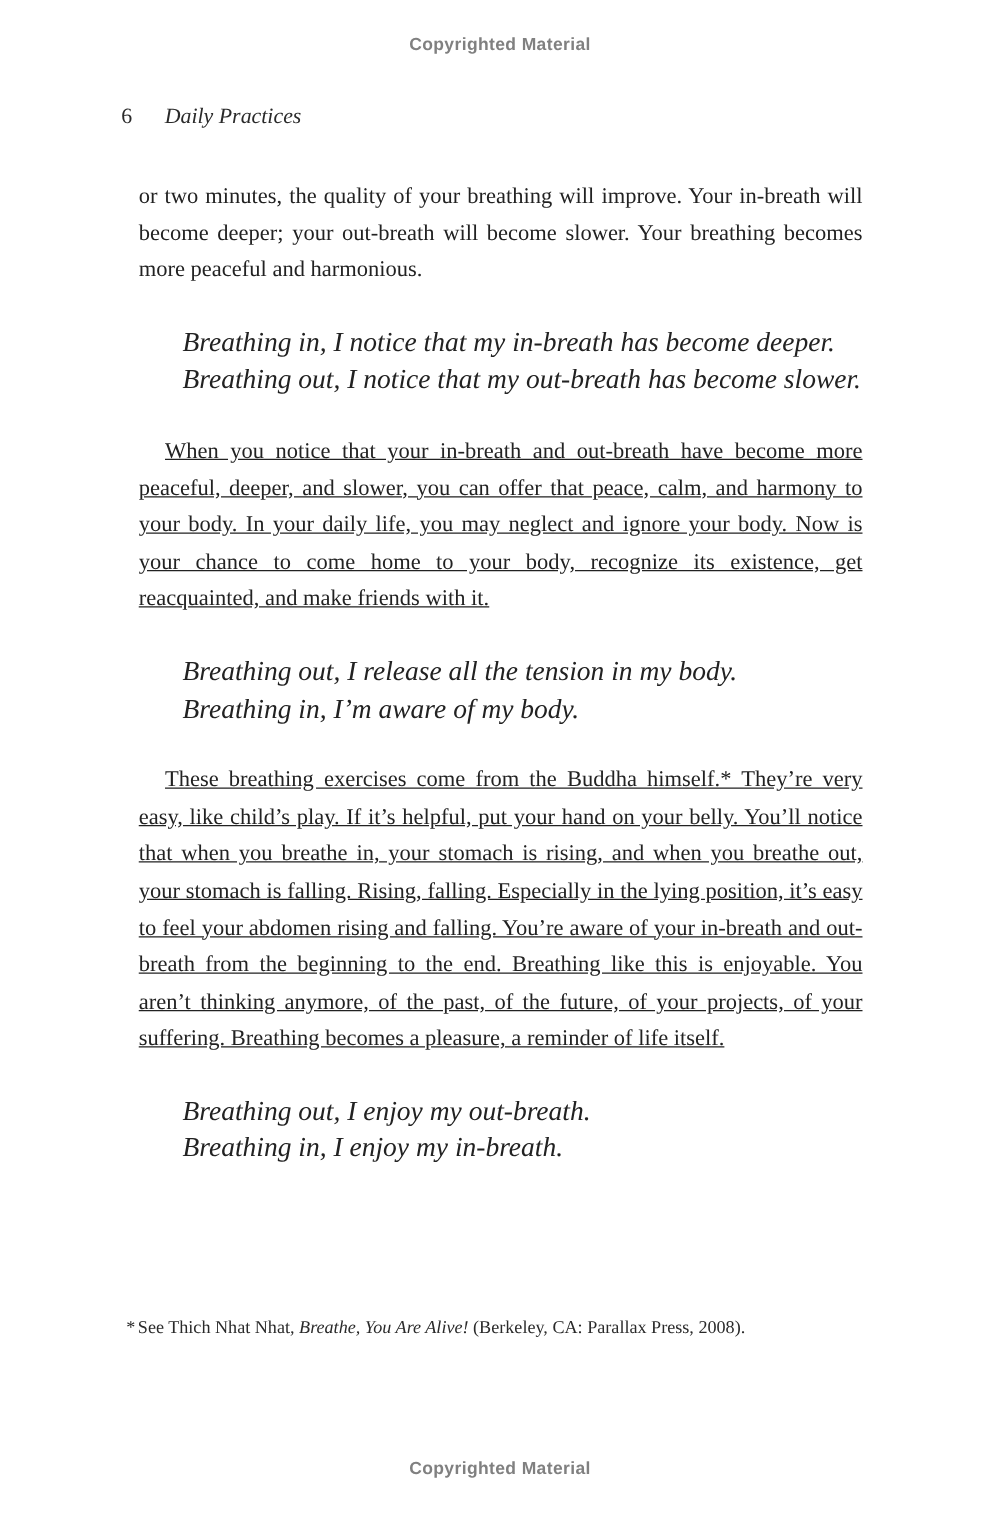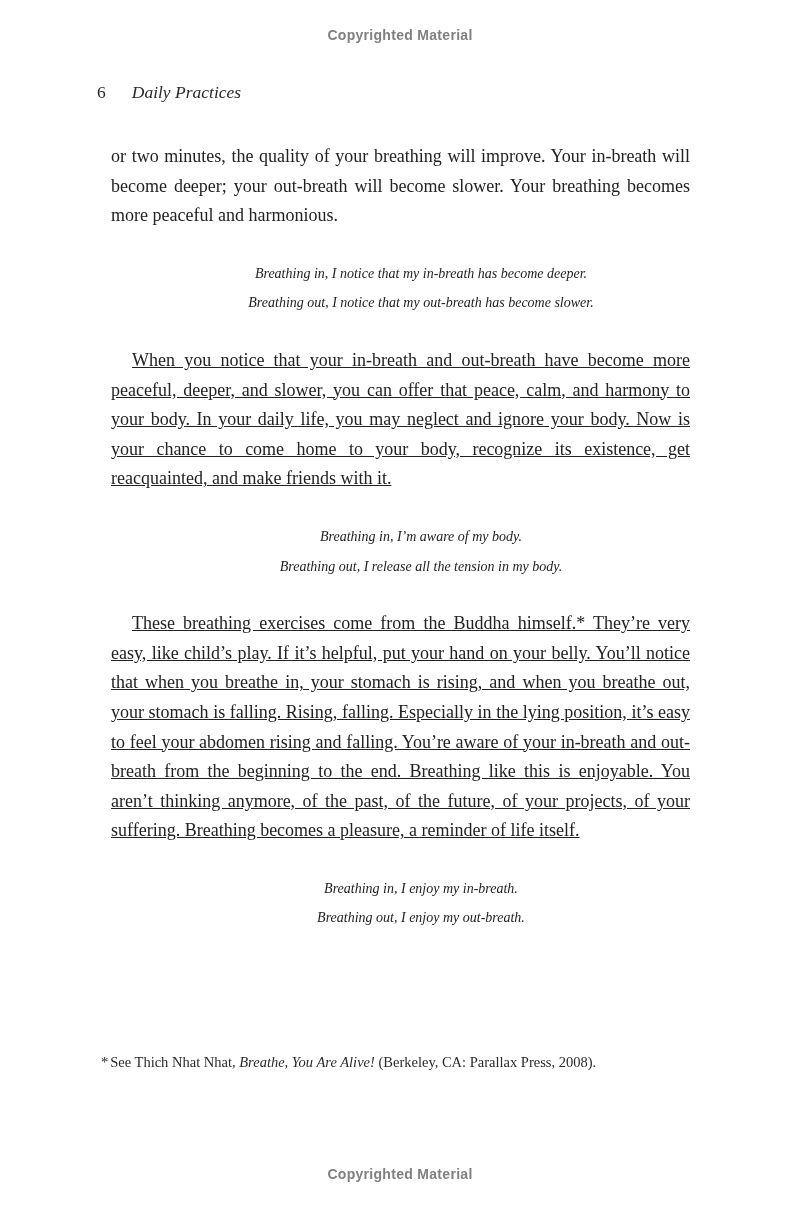--- a/index.html
+++ b/index.html
@@ -56,23 +56,22 @@
   }
   .para {
     margin: 6px;
     text-align: justify;
   }
   .para.indented { text-indent: 21px; text-decoration: underline; }
   .verse {
     margin: 28px 0 28px 0;
     padding-left: 41px;
     font-style: italic;
-    font-size: 14px;
+    font-size: 22px;
     line-height: 29.6px;
-    text-align: center;
   }
   .verse .verse-line { white-space: nowrap; }
 
   .footnote {
     position: absolute;
     top: 1052px;
     left: 101px;
     width: 620px;
     font-size: 14.5px;
     line-height: 20px;
@@ -97,29 +96,29 @@
     <p class="para">or two minutes, the quality of your breathing will improve. Your in-breath will become deeper; your out-breath will become slower. Your breathing becomes more peaceful and harmonious.</p>
 
     <div class="verse">
       <div class="verse-line">Breathing in, I notice that my in-breath has become deeper.</div>
       <div class="verse-line">Breathing out, I notice that my out-breath has become slower.</div>
     </div>
 
     <p class="para indented">When you notice that your in-breath and out-breath have become more peaceful, deeper, and slower, you can offer that peace, calm, and harmony to your body. In your daily life, you may neglect and ignore your body. Now is your chance to come home to your body, recognize its existence, get reacquainted, and make friends with it.</p>
 
     <div class="verse">
+      <div class="verse-line">Breathing out, I release all the tension in my body.</div>
       <div class="verse-line">Breathing in, I’m aware of my body.</div>
-      <div class="verse-line">Breathing out, I release all the tension in my body.</div>
     </div>
 
     <p class="para indented">These breathing exercises come from the Buddha himself.* They’re very easy, like child’s play. If it’s helpful, put your hand on your belly. You’ll notice that when you breathe in, your stomach is rising, and when you breathe out, your stomach is falling. Rising, falling. Especially in the lying position, it’s easy to feel your abdomen rising and falling. You’re aware of your in-breath and out-breath from the beginning to the end. Breathing like this is enjoyable. You aren’t thinking anymore, of the past, of the future, of your projects, of your suffering. Breathing becomes a pleasure, a reminder of life itself.</p>
 
     <div class="verse">
+      <div class="verse-line">Breathing out, I enjoy my out-breath.</div>
       <div class="verse-line">Breathing in, I enjoy my in-breath.</div>
-      <div class="verse-line">Breathing out, I enjoy my out-breath.</div>
     </div>
 
   </div>
 
   <div class="footnote">
     <span class="fn-marker">*</span><span class="fn-pre">See Thich Nhat Nhat, </span><span class="fn-title">Breathe, You Are Alive!</span><span class="fn-post"> (Berkeley, CA: Parallax Press, 2008).</span>
   </div>
 
   <div class="copyright-banner bottom">Copyrighted Material</div>
 

